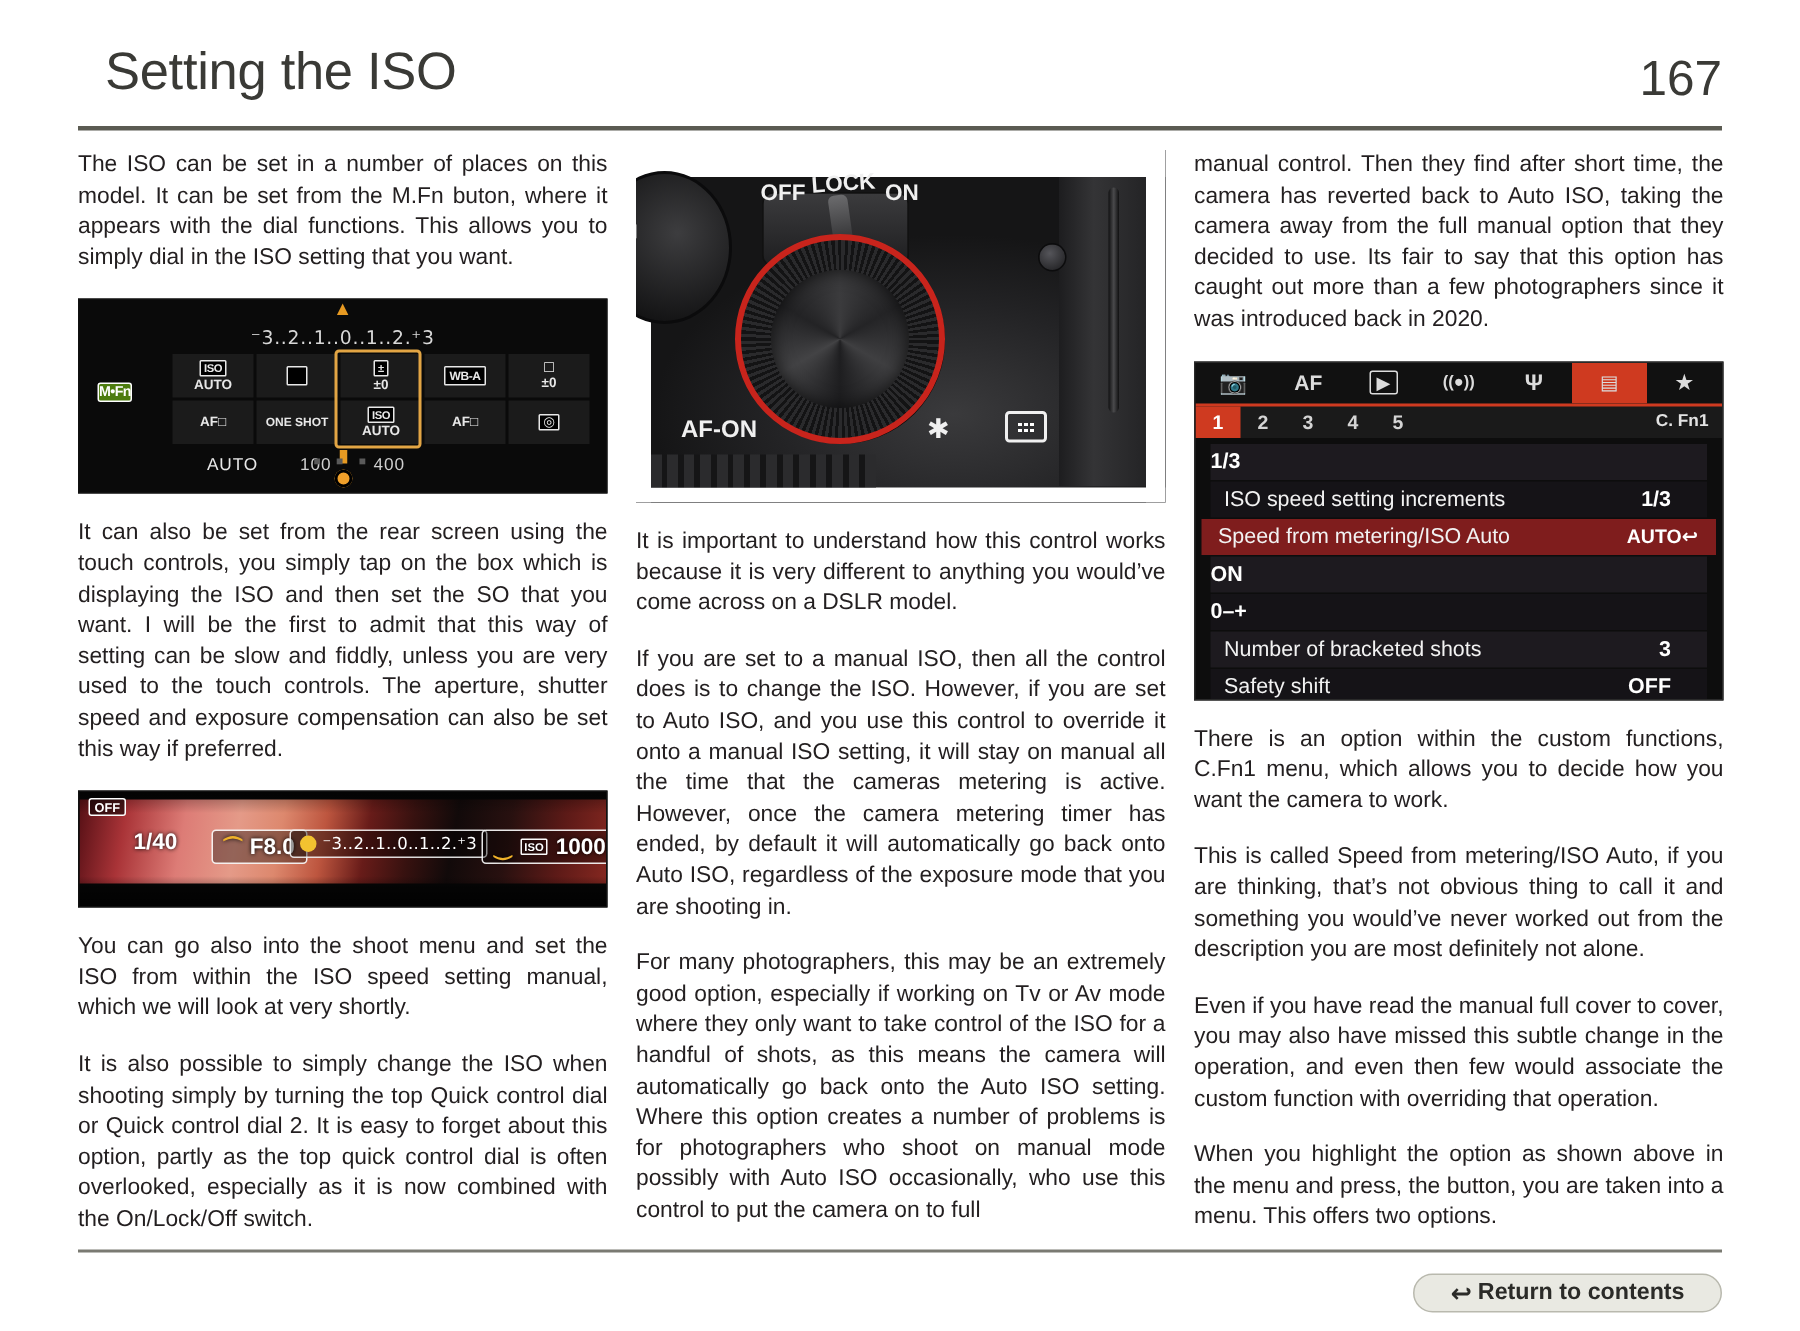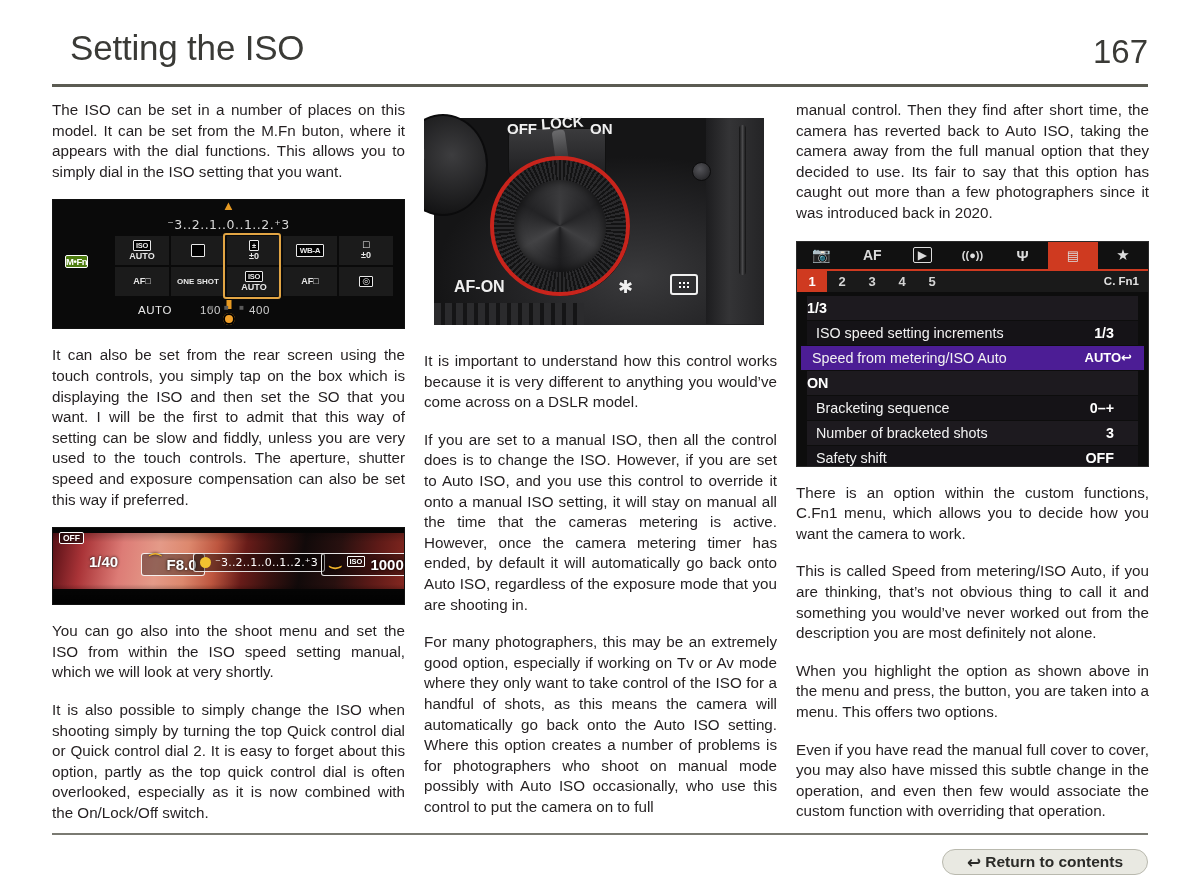--- a/index.html
+++ b/index.html
@@ -123,21 +123,21 @@
       linear-gradient(100deg,#5a1016 0%,#b2363a 9%,#e8827c 20%,#f0a28f 30%,
       #e88f73 38%,#c75a42 46%,#6d1d1a 54%,#3a1210 62%,#120a0a 70%,
       #2a1110 80%,#611b18 90%,#8e2a22 100%);
     opacity:.95;
   }
   .rear-dark{
     position:absolute;left:0;top:0;width:353px;height:78px;
     background:linear-gradient(180deg,rgba(0,0,0,.35) 0%,rgba(0,0,0,0) 18%,rgba(0,0,0,0) 72%,rgba(0,0,0,.85) 100%);
   }
   .rear-itm{
-    position:absolute;top:25px;display:flex;align-items:flex-start;gap:5px;
+    position:absolute;top:25px;display:flex;align-items:center;gap:5px;
     color:#fff;font-size:15px;font-weight:bold;
     text-shadow:0 0 3px #000;
   }
   .rear-box{
     border:1.4px solid rgba(255,255,255,.9);border-radius:3px;
     padding:2px 7px;background:rgba(0,0,0,.35);
   }
   .off-badge{
     position:absolute;left:6px;top:4px;
     border:1.3px solid #fff;border-radius:2px;padding:0 3px;
@@ -181,21 +181,21 @@
   .cfn-cfn1{
     position:absolute;right:9px;top:0;line-height:21px;
     color:#e2e2e2;font-size:11.5px;font-weight:bold;
   }
   .cfn-rows{padding:4px 0 0 0;}
   .cfn-row{
     height:24px;margin:0 10px 1px 10px;display:flex;align-items:center;
     background:#1d1a1f;
   }
   .cfn-row.alt{background:#151317;}
-  .cfn-row.sel{background:#4c1d95;margin:0 4px 1px 4px;padding:0 6px;}
+  .cfn-row.sel{background:#7f1d1d;margin:0 4px 1px 4px;padding:0 6px;}
   .cfn-row .lbl{
     flex:1;color:#f2f2f2;font-size:14.3px;font-weight:500;padding-left:9px;
     white-space:nowrap;
   }
   .cfn-row .val{
     color:#fff;font-size:14.3px;font-weight:bold;padding-right:24px;
     white-space:nowrap;
   }
   .cfn-row.sel .lbl{padding-left:5px;}
   .cfn-row.sel .val{padding-right:6px;font-size:13px;}
@@ -519,40 +519,39 @@
             <span class="val">1/3</span>
           </div>
           <div class="cfn-row sel">
             <span class="lbl">Speed from metering/ISO Auto</span>
             <span class="val">AUTO↩</span>
           </div>
           <div class="cfn-row">
             <span class="val">ON</span>
           </div>
           <div class="cfn-row alt">
-            <span class="lbl">Bracketing sequence</span>
             <span class="val">0–+</span>
           </div>
           <div class="cfn-row">
             <span class="lbl">Number of bracketed shots</span>
             <span class="val">3</span>
           </div>
           <div class="cfn-row alt">
             <span class="lbl">Safety shift</span>
             <span class="val">OFF</span>
           </div>
         </div>
 
       </div>
     </div>
 
     <p class="body">There is an option within the custom functions, C.Fn1 menu, which allows you to decide how you want the camera to work.</p>
     <p class="body">This is called Speed from metering/ISO Auto, if you are thinking, that’s not obvious thing to call it and something you would’ve never worked out from the description you are most definitely not alone.</p>
+    <p class="body">Even if you have read the manual full cover to cover, you may also have missed this subtle change in the operation, and even then few would associate the custom function with overriding that operation.</p>
     <p class="body">When you highlight the option as shown above in the menu and press, the button, you are taken into a menu. This offers two options.</p>
-    <p class="body">Even if you have read the manual full cover to cover, you may also have missed this subtle change in the operation, and even then few would associate the custom function with overriding that operation.</p>
   </div>
 
   <div class="footer-rule"></div>
   <div class="return-btn">
     <span class="return-arrow">↪</span>
     <span>Return to contents</span>
   </div>
 
 </div>
 

